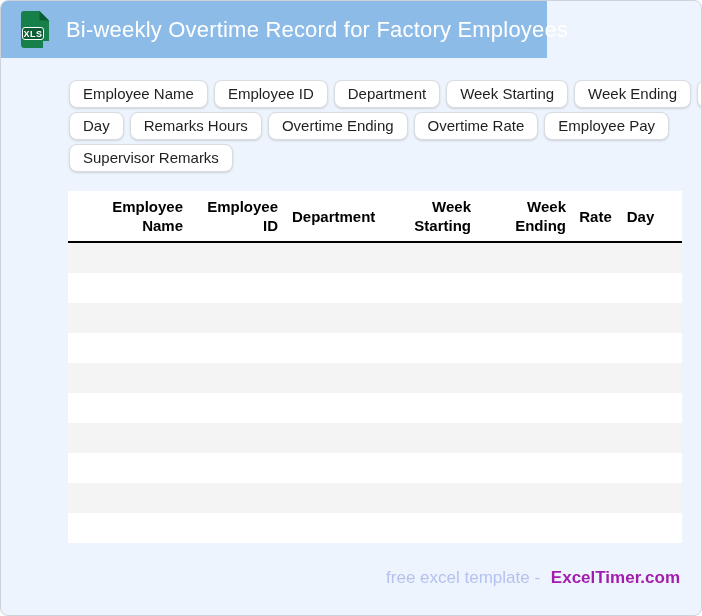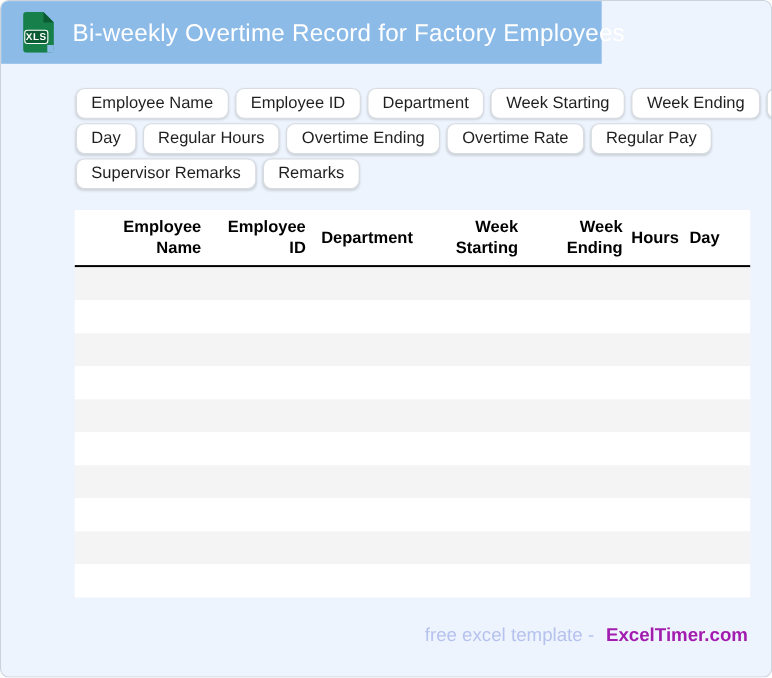--- a/index.html
+++ b/index.html
@@ -116,40 +116,39 @@
       <div class="chip-row">
         <div class="chip">Employee Name</div>
         <div class="chip">Employee ID</div>
         <div class="chip">Department</div>
         <div class="chip">Week Starting</div>
         <div class="chip">Week Ending</div>
         <div class="chip">Date</div>
       </div>
       <div class="chip-row">
         <div class="chip">Day</div>
-        <div class="chip">Regular Hours</div>
+        <div class="chip">Remarks Hours</div>
         <div class="chip">Overtime Ending</div>
         <div class="chip">Overtime Rate</div>
-        <div class="chip">Regular Pay</div>
+        <div class="chip">Employee Pay</div>
       </div>
       <div class="chip-row">
         <div class="chip">Supervisor Remarks</div>
-        <div class="chip">Remarks</div>
       </div>
     </div>
 
   <div class="sheet">
     <div class="sheet-header" id="sheet-header">
         <div class="th align-left"></div>
         <div class="th align-right">Employee Name</div>
         <div class="th align-right">Employee ID</div>
         <div class="th align-left">Department</div>
         <div class="th align-right">Week Starting</div>
         <div class="th align-right">Week Ending</div>
-        <div class="th align-center">Hours</div>
+        <div class="th align-center">Rate</div>
         <div class="th align-center">Day</div>
         <div class="th"></div>
       </div>
     <div id="sheet-body">
         <div class="sheet-row striped"></div>
         <div class="sheet-row"></div>
         <div class="sheet-row striped"></div>
         <div class="sheet-row"></div>
         <div class="sheet-row striped"></div>
         <div class="sheet-row"></div>

